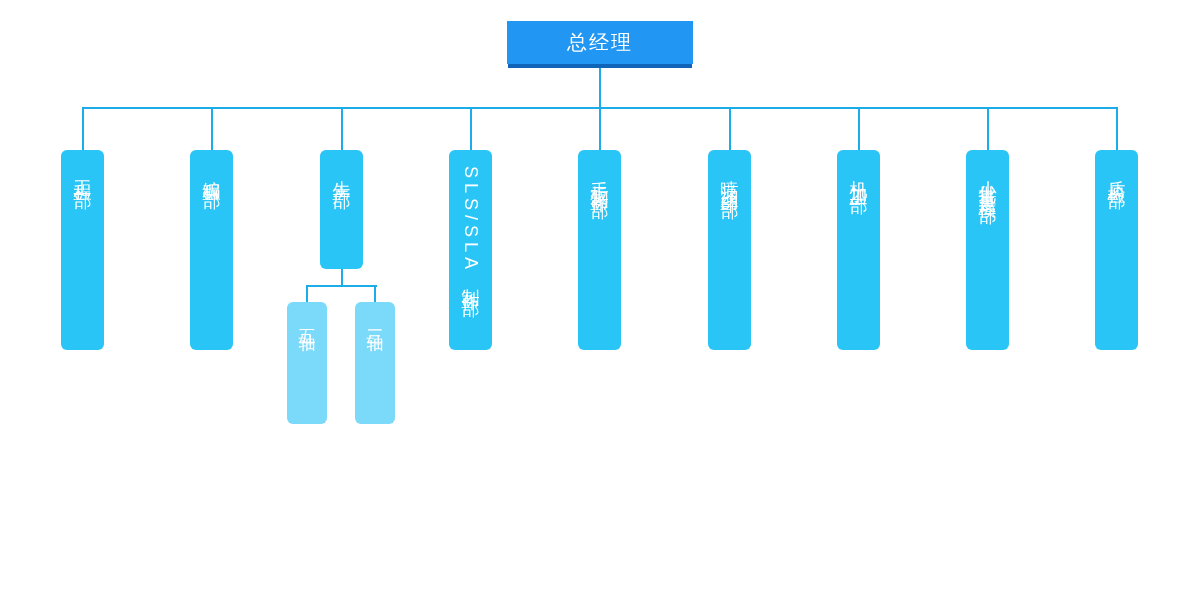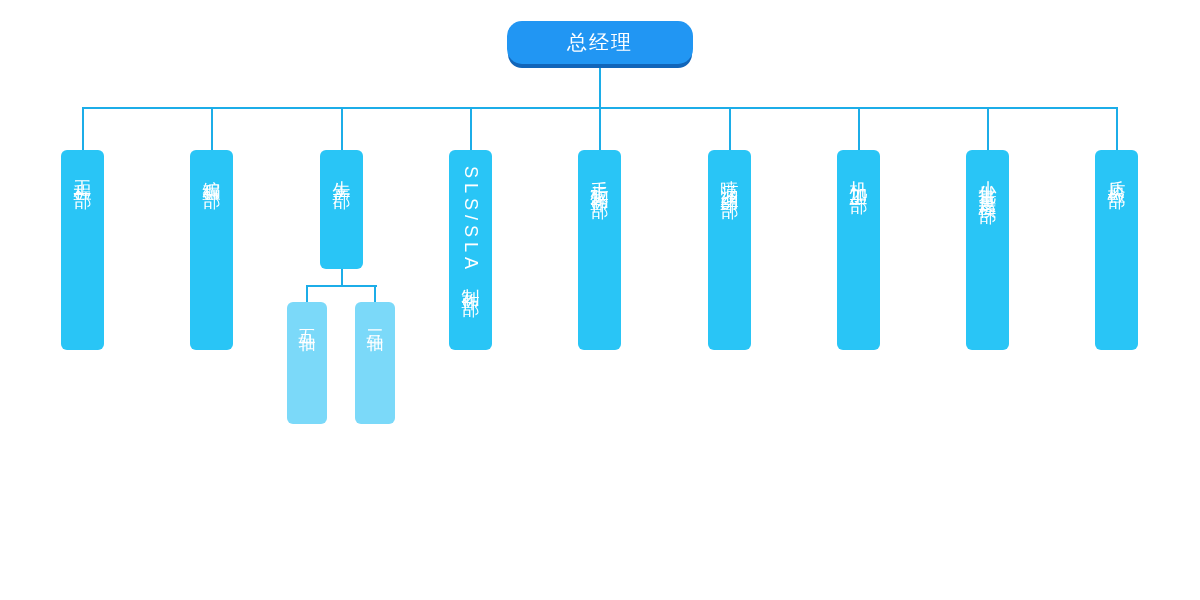--- a/index.html
+++ b/index.html
@@ -12,21 +12,21 @@
     background: var(--canvas-bg, #ffffff);
     overflow: hidden;
   }
 
   
   .root-node {
     position: absolute;
     left: 507px; top: 21px;
     width: 186px; height: 43px;
     background: var(--root-bg, #2196F3);
-    border-radius: 15px;
+    border-radius: 0;
     box-shadow: 0 5px 0 -1px var(--root-shadow, #1165B9);
     display: flex; align-items: center; justify-content: center;
     color: var(--label-text, #fff);
     font-size: 20px;
     letter-spacing: 2px;
   }
 
   
   .line {
     position: absolute;

